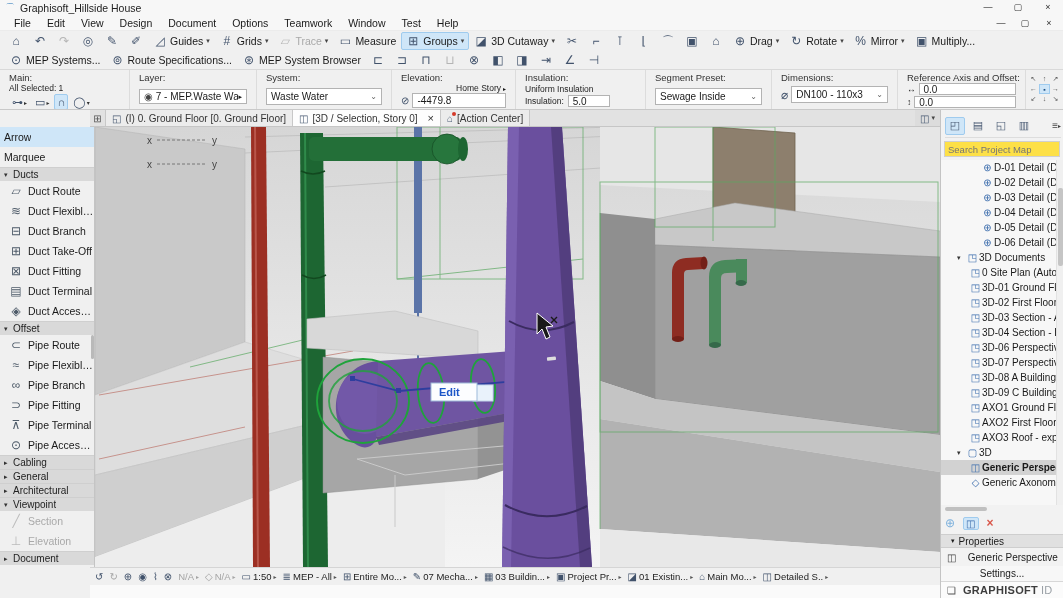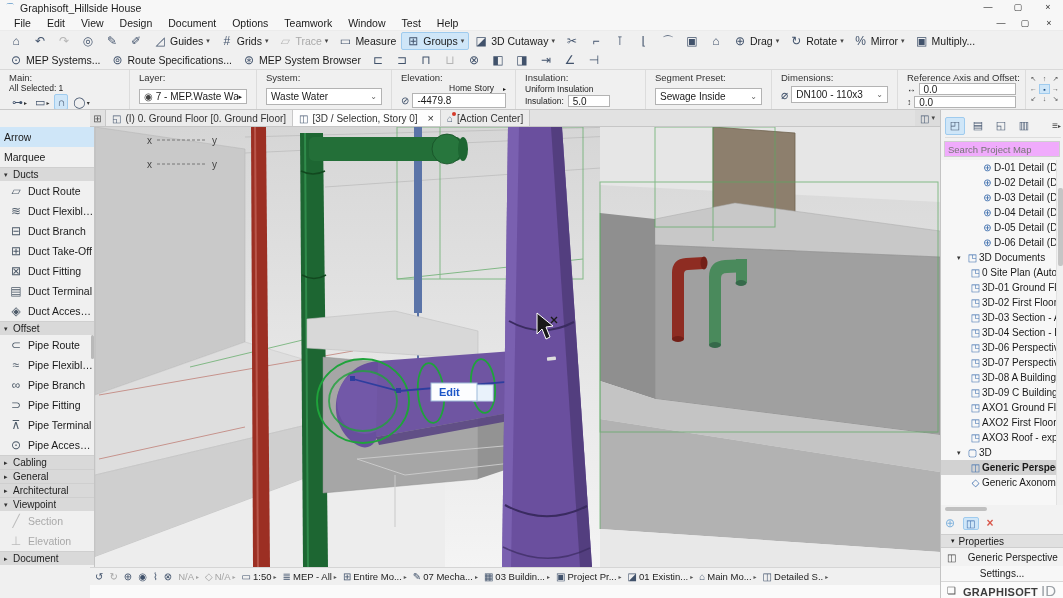--- a/index.html
+++ b/index.html
@@ -84,21 +84,21 @@
   .bottomleft { top:585px; left:0; width:90px; height:13px; background:#f0f0f0; }
   .bottomstrip { top:585px; left:90px; width:850px; height:13px; background:#fafafa; }
 
   
   .rightpanel { top:110px; left:940px; width:123px; height:488px; background:#f2f2f2; border-left:1px solid #c4c4c4; }
   .np-tabs { position:absolute; top:4px; left:4px; right:2px; height:24px; display:flex; align-items:center; gap:3px; border-bottom:1px solid #ddd; }
   .np-tab { width:20px; height:18px; display:flex; align-items:center; justify-content:center; font-size:11px; color:#4a5b74; border:1px solid transparent; border-radius:2px; }
   .np-tab.active { background:#cfe6f8; border-color:#9fcbee; }
   .np-more { margin-left:auto; display:flex; align-items:center; font-size:10px; color:#444; }
   .np-more .caret { font-size:6px; }
-  .searchbox { position:absolute; top:31px; left:3px; right:3px; height:16px; background:#f0abfc; border:1px solid #cfcfcf;
+  .searchbox { position:absolute; top:31px; left:3px; right:3px; height:16px; background:#fde047; border:1px solid #cfcfcf;
                display:flex; align-items:center; gap:4px; padding:0 3px; }
   .searchbox input { border:none; outline:none; width:100%; font-size:9.5px; font-family:"Liberation Sans",sans-serif; color:#333; background:transparent; }
   .tree { position:absolute; top:50px; left:0; right:7px; height:345px; background:#f7f7f7; overflow:hidden; }
   .tr-row { display:flex; align-items:center; height:15px; font-size:10px; white-space:nowrap; overflow:hidden; }
   .tr-row .tr-caret { font-size:7px; color:#333; width:9px; flex:none; }
   .tr-row .icon { font-size:10px; color:#3f6fae; width:13px; flex:none; text-align:center; }
   .tr-row .tr-label { overflow:hidden; }
   .tr-row.selected { background:#d2d2d2; }
   .tr-row.bold .tr-label { font-weight:bold; }
   .vscroll { position:absolute; top:50px; right:0; width:7px; height:345px; background:#f0f0f0; border-left:1px solid #e2e2e2; }
@@ -111,21 +111,21 @@
   .npa.del { color:#d9574a; font-weight:bold; }
   .props-h { position:absolute; top:424px; left:0; right:0; height:14px; background:#e0e0e0; border-top:1px solid #cecece; border-bottom:1px solid #cecece; display:flex; align-items:center; padding-left:10px; gap:4px; font-size:10px; }
   .props-h .caret { font-size:7px; }
   .props-row { position:absolute; top:440px; left:0; right:0; height:15px; display:flex; align-items:center; font-size:10px; }
   .props-row .icon { font-size:10px; color:#444; margin:0 6px; }
   .props-row .pv { flex:1; text-align:center; }
   .settings-row { position:absolute; top:456px; left:0; right:0; height:16px; border-bottom:1px solid #d7d7d7; display:flex; align-items:center; justify-content:center; font-size:10px; color:#222; background:#f7f7f7; }
   .brand { position:absolute; top:472px; left:0; right:0; height:16px; background:#fbfbfb; display:flex; align-items:center; padding-left:6px; gap:7px; }
   .brand .icon { font-size:10px; color:#555; }
   .brand .b1 { font-size:11px; font-weight:bold; color:#3d3d3d; letter-spacing:.3px; }
-  .brand .b2 { font-size:15px; color:#9aa0a6; margin-left:3px;margin-top:14px; }
+  .brand .b2 { font-size:11px; color:#9aa0a6; margin-left:3px;margin-top:14px; }
 </style>
 </head>
 <body>
 
 <div id="app" data-name="archicad-window">
 
   <div class="abs titlebar" data-name="titlebar">
     <span class="appicon" data-name="app-icon">⌒</span>
     <span class="title" data-name="window-title">Graphisoft_Hillside House</span>
     <div class="winctrl" data-name="window-controls">
@@ -356,21 +356,21 @@
       <div class="ib-label" data-name="system-label">System:</div>
       <div class="dd" style="margin-top:5px" data-name="system-dropdown">
         <span>Waste Water</span>
         <span class="ddcaret" data-name="chevron-down-icon">⌄</span>
       </div>
     </div>
     <div class="ib-cell" style="width:124px" data-name="infobox-elevation-cell">
       <div style="display:flex;justify-content:space-between">
         <span class="ib-label" data-name="elevation-label">Elevation:</span>
       </div>
-      <div style="display:flex;justify-content:flex-end;align-items:center;gap:9px">
+      <div style="display:flex;justify-content:flex-end;align-items:center;gap:2px">
         <span class="mini" data-name="home-story-button">Home Story</span>
         <span style="font-size:6px" data-name="home-story-flyout-icon">▸</span>
       </div>
       <div style="display:flex;align-items:center;gap:3px">
         <span class="icon" data-name="elevation-icon" style="color:#41526b;font-size:10px">⊘</span>
         <div class="ib-field" style="flex:1" data-name="elevation-field">
           <span>-4479.8</span>
         </div>
       </div>
     </div>

